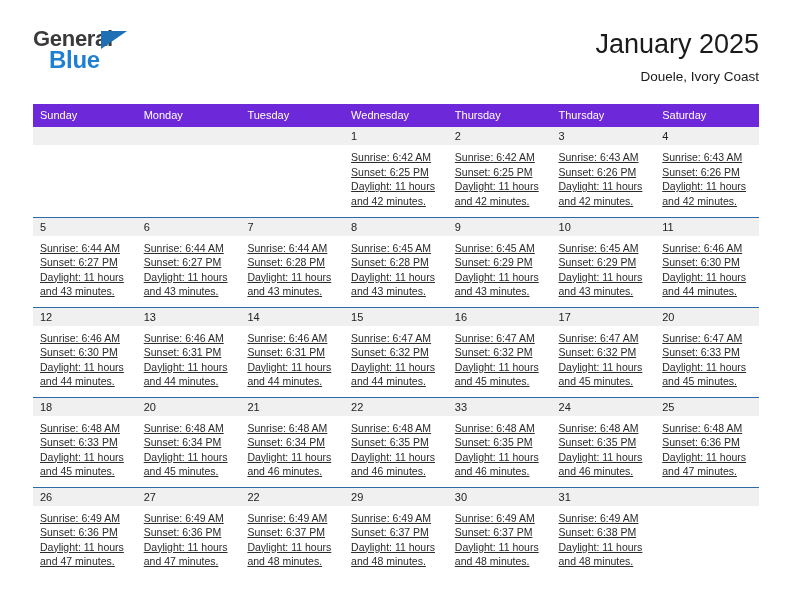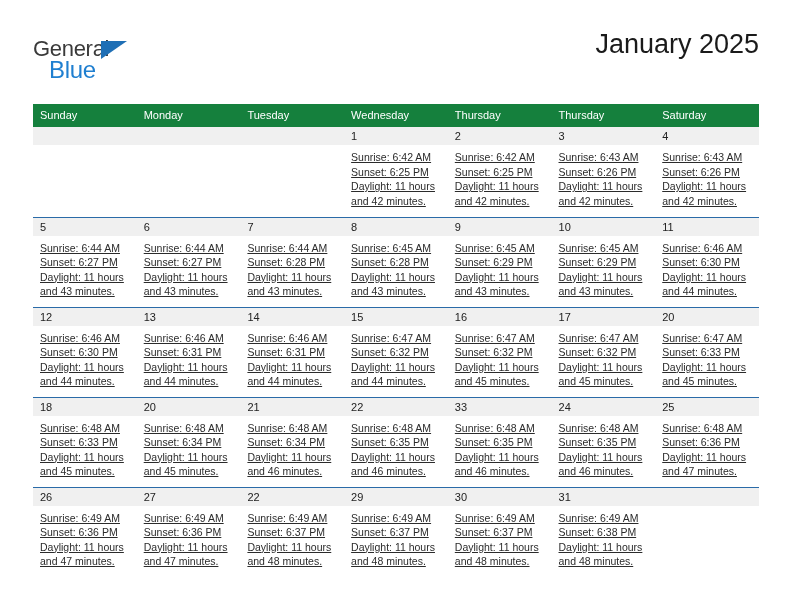--- a/index.html
+++ b/index.html
@@ -26,21 +26,22 @@
     height: 72px;
     padding: 0 33px;
     display: flex;
     justify-content: space-between;
     align-items: flex-start;
   }
   .logo {
     position: relative;
     width: 120px;
     height: 54px;
-    margin-top: 11px;
+    margin-top: 1px;
+    font-weight: bold;
   }
   .logo-general {
     position: absolute;
     left: 0; top: 0;
     font-size: 22px;
     letter-spacing: -0.3px;
     color: #3a3a3a;
     line-height: 24px;
   }
   .logo-triangle {
@@ -84,21 +85,21 @@
     left: 33px;
     top: 104px;
     width: 726px;
   }
   table.cal {
     width: 726px;
     border-collapse: collapse;
     table-layout: fixed;
   }
   table.cal th {
-    background: #15803d;
+    background: #6d28d9;
     color: #ffffff;
     font-size: 11px;
     font-weight: normal;
     text-align: left;
     padding: 5px 0 5px 7px;
     height: 21px;
     line-height: 13px;
   }
   table.cal td {
     vertical-align: top;
@@ -139,20 +140,21 @@
   <div class="header">
 
     <div class="logo">
       <span class="logo-general">General</span>
       <span class="logo-triangle"></span>
       <span class="logo-blue">Blue</span>
     </div>
 
     <div class="title-block">
       <div class="cal-title">January 2025</div>
+      <div class="cal-subtitle">Douele, Ivory Coast</div>
     </div>
 
   </div>
 
   <div class="calendar">
     <table class="cal">
       <thead>
         <tr id="hdr-row">
             <th>Sunday</th>
             <th>Monday</th>

